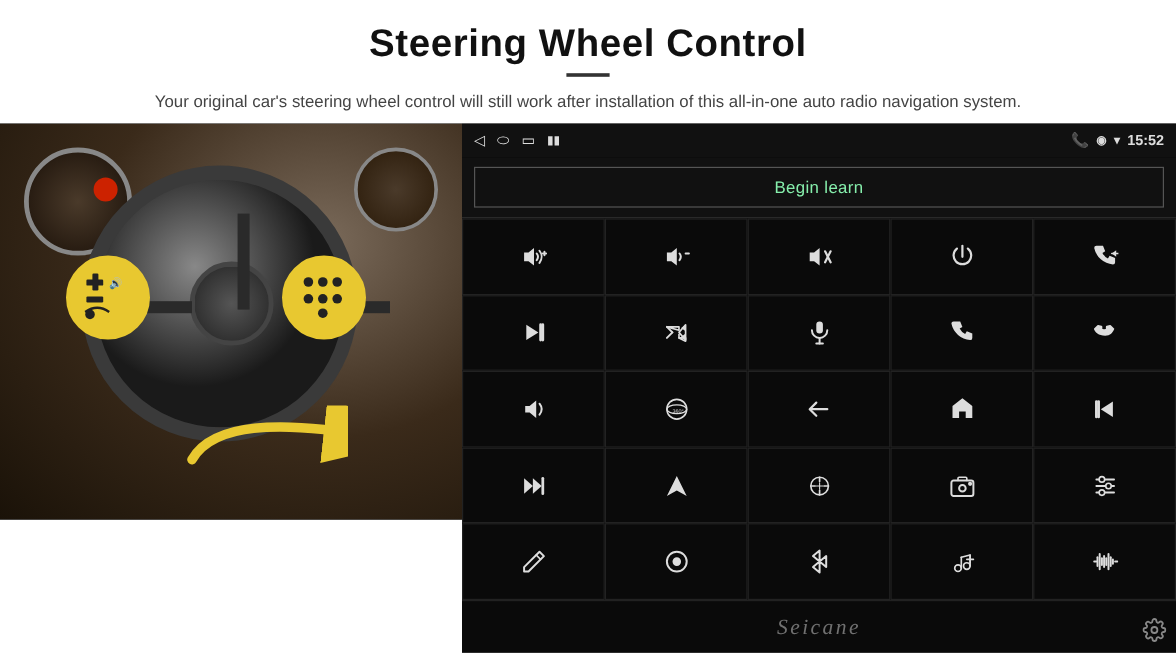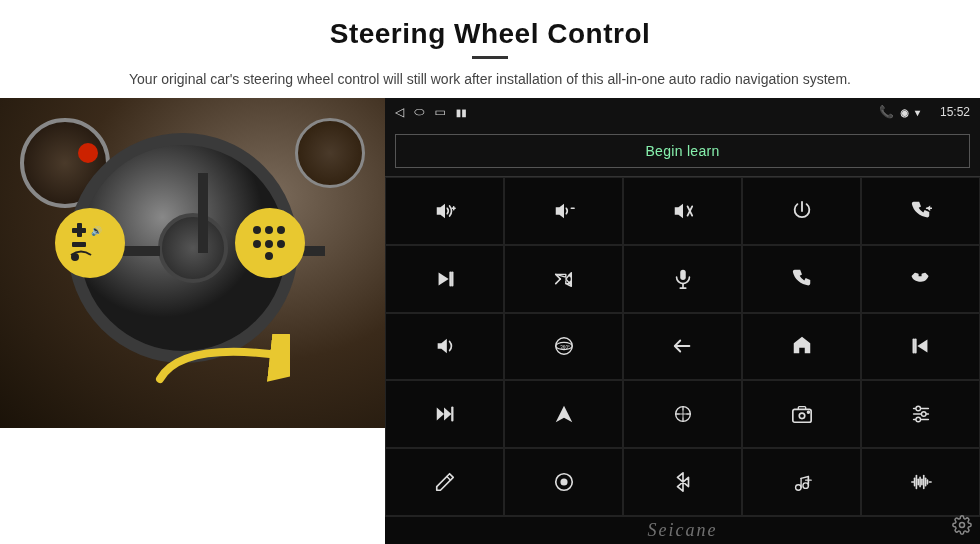--- a/index.html
+++ b/index.html
@@ -19,21 +19,21 @@
       align-items: center;
     }
 
     .header-section {
       text-align: center;
       padding: 18px 40px 8px;
       width: 100%;
     }
 
     .page-title {
-      font-size: 28px;
+      font-size: 32px;
       font-weight: 900;
       color: #111;
       letter-spacing: 0.5px;
       margin-bottom: 6px;
     }
 
     .title-divider {
       width: 36px;
       height: 3px;
       background: #333;
@@ -229,21 +229,21 @@
       color: #ddd;
       font-size: 17px;
       cursor: pointer;
       background: #0a0a0a;
       transition: background 0.1s;
     }
 
     
     .seicane-bar {
       background: #0a0a0a;
-      height: 28px;
+      height: 44px;
       display: flex;
       align-items: center;
       justify-content: center;
       border-top: 1px solid #222;
       position: relative;
     }
 
     .seicane-text {
       font-family: 'Times New Roman', serif;
       font-style: italic;
@@ -353,21 +353,21 @@
           <span style="font-size:12px;cursor:pointer;">⬭</span>
 
           <span style="font-size:12px;cursor:pointer;">▭</span>
 
           <span style="font-size:10px;">▮▮</span>
         </div>
         <div class="status-right">
           <span>📞</span>
           <span style="font-size:10px;">◉</span>
           <span style="font-size:10px;">▾</span>
-          <span style="font-weight:normal;margin-left:14px;">15:52</span>
+          <span style="font-weight:bold;">15:52</span>
         </div>
       </div>
 
       <div class="begin-learn-row">
         <button class="begin-learn-btn">Begin learn</button>
       </div>
 
       <div class="controls-grid">
 
         <div class="ctrl-cell">

